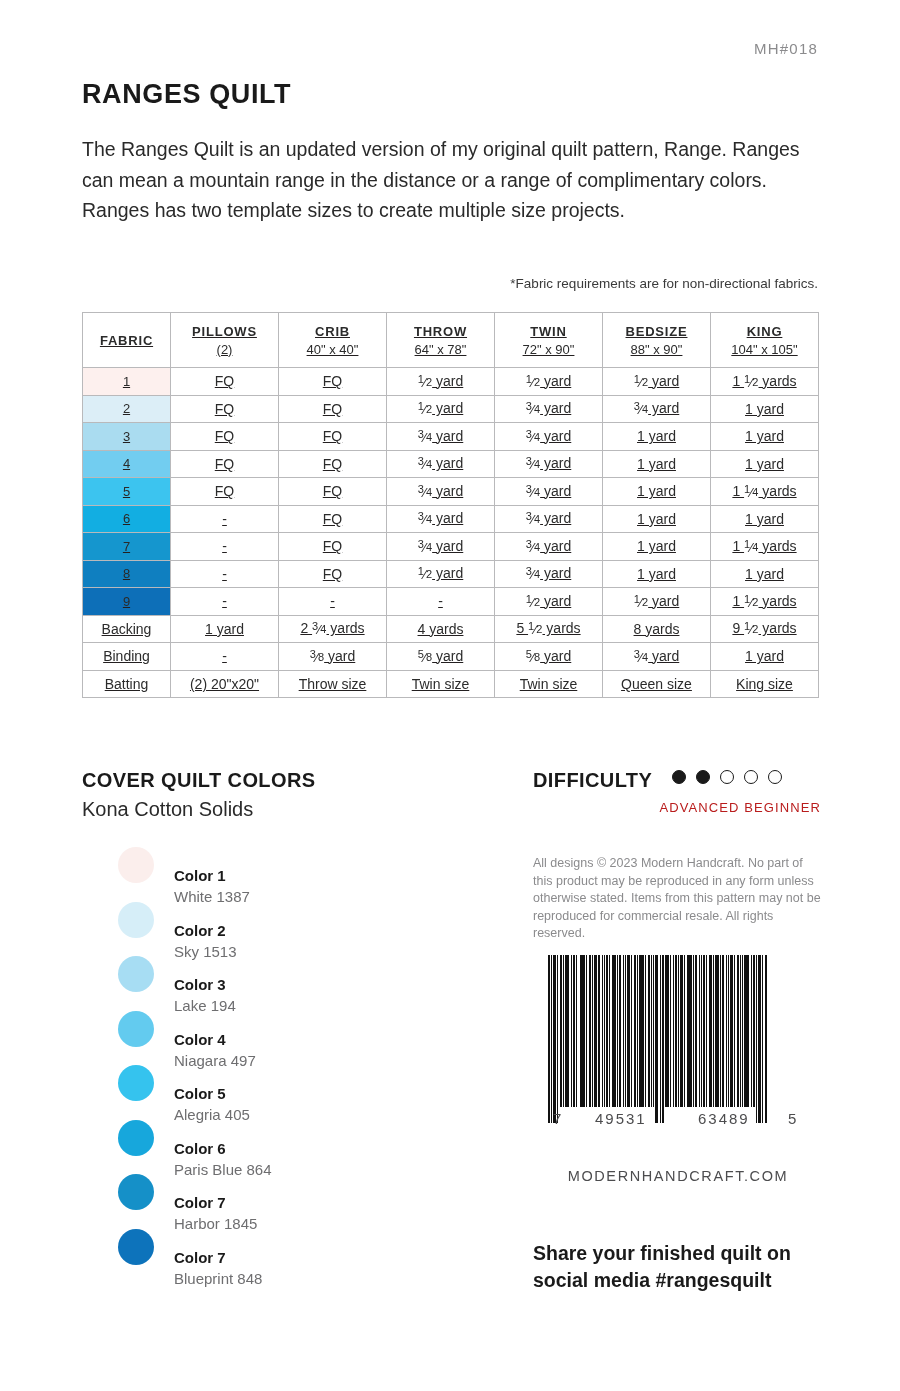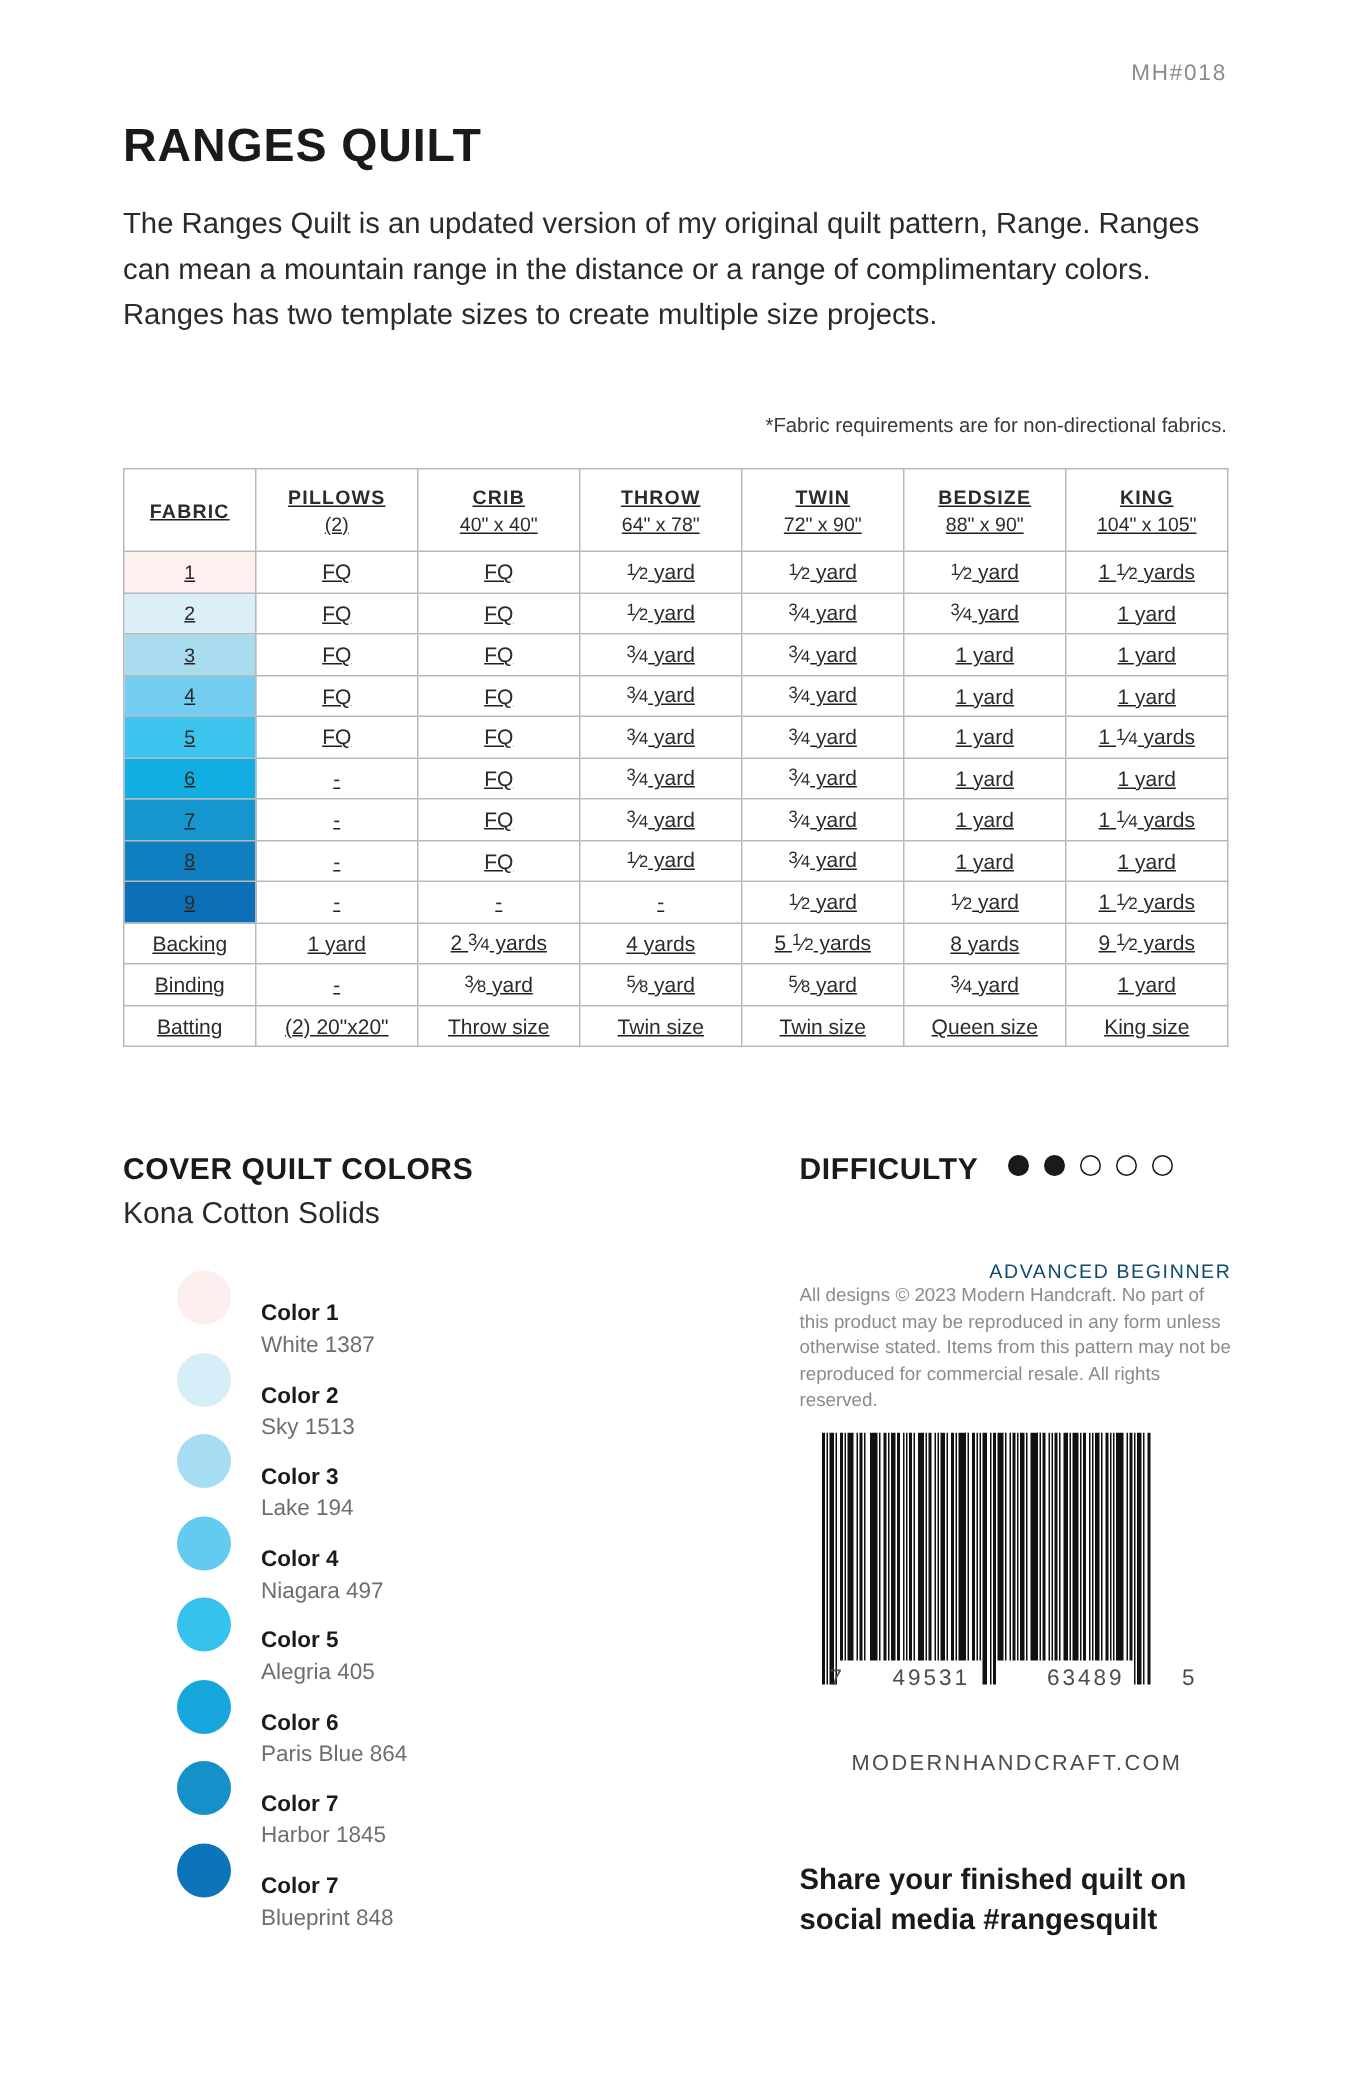--- a/index.html
+++ b/index.html
@@ -13,21 +13,21 @@
   }
   .page { position: relative; width: 900px; height: 991px; }
 
   
   .sku {
     position: absolute; top: 40px; right: 82px;
     font-size: 15px; letter-spacing: 1.2px; color: #8b8b8d; font-weight: 400;
   }
   .title {
     position: absolute; left: 82px; top: 79px;
-    font-size: 31px; font-weight: 700; letter-spacing: 0.6px; color: #1a1a1a;
+    font-size: 27px; font-weight: 700; letter-spacing: 0.6px; color: #1a1a1a;
   }
   .intro {
     position: absolute; left: 82px; top: 134px; width: 730px;
     font-size: 19.5px; line-height: 30.5px; font-weight: 400; color: #2a2a2a;
   }
   .fabric-note {
     position: absolute; right: 82px; top: 276px;
     font-size: 13.5px; color: #3a3a3a; font-weight: 400;
   }
 
@@ -84,21 +84,21 @@
     position: absolute; left: 533px; top: 769px;
     font-size: 20px; font-weight: 700; letter-spacing: 0.4px; color: #1a1a1a;
   }
   .diff-dots { position: absolute; left: 672px; top: 770px; display: flex; gap: 10px; }
   .ddot { width: 14px; height: 14px; border-radius: 50%; border: 1.6px solid #1a1a1a; }
   .ddot.on { background: #1a1a1a; }
   .ddot.off { background: transparent; }
   .diff-level {
     position: absolute; left: 533px; top: 800px; width: 288px;
     text-align: right;
-    font-size: 13px; letter-spacing: 1.1px; color: #0c4a6e; margin-top: 40px;
+    font-size: 13px; letter-spacing: 1.1px; color: #b91c1c;
   }
 
   
   .legal {
     position: absolute; left: 533px; top: 855px; width: 290px;
     font-size: 12.5px; line-height: 17.5px; color: #8b8b8d;
   }
 
   
   .barcode-area { position: absolute; left: 545px; top: 955px; width: 270px; height: 185px; }

